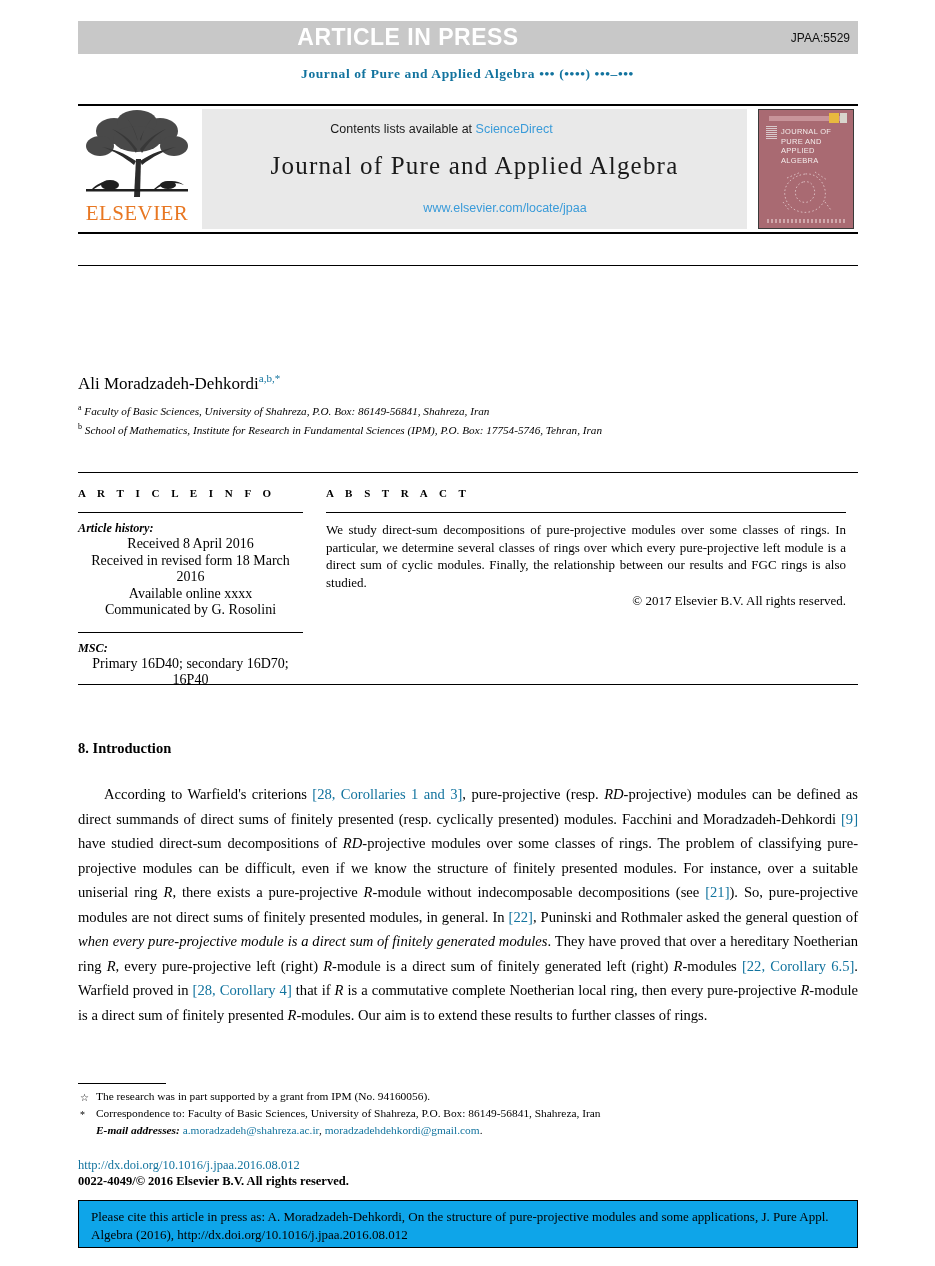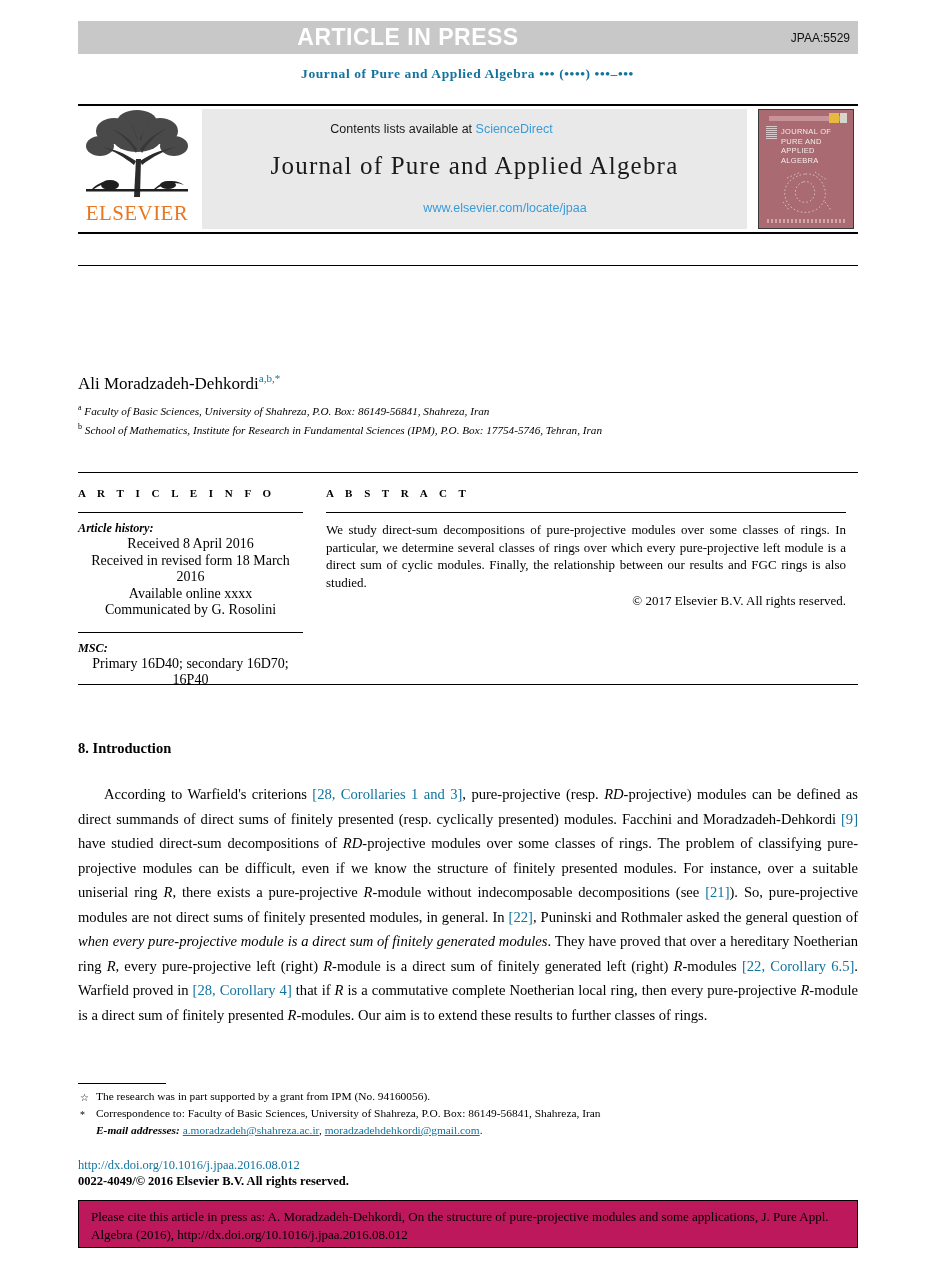--- a/index.html
+++ b/index.html
@@ -302,21 +302,21 @@
     left: 78px; top: 1088px;
     width: 780px;
     font-family: "Liberation Serif", serif;
     font-size: 11.4px;
     line-height: 17px;
   }
   .fn-row { position: relative; padding-left: 18px; }
   .fn-mark { position: absolute; left: 2px; top: 1px; font-size: 10px; }
   .fn-emails { padding-left: 18px; }
   .fn-emails .lbl { font-style: italic; font-weight: bold; }
-  .mail-link { color: #12739e; text-decoration: underline; }
+  .mail-link { color: #12739e; }
 
   .doi-line {
     position: absolute;
     left: 78px; top: 1158px;
     font-family: "Liberation Serif", serif;
     font-size: 12.5px;
     color: #12739e;
   }
   .copy-line {
     position: absolute;
@@ -325,21 +325,21 @@
     font-weight: bold;
     font-size: 12.5px;
     color: #000;
   }
 
   
   .cite-box {
     position: absolute;
     left: 78px; top: 1200px;
     width: 780px; height: 48px;
-    background: #be185d;
+    background: #0ea5e9;
     border: 1.2px solid #000;
     box-sizing: border-box;
   }
   .cite-text {
     position: absolute;
     left: 12px; top: 7px;
     width: 752px;
     font-family: "Liberation Serif", serif;
     font-size: 13px;
     line-height: 18px;

